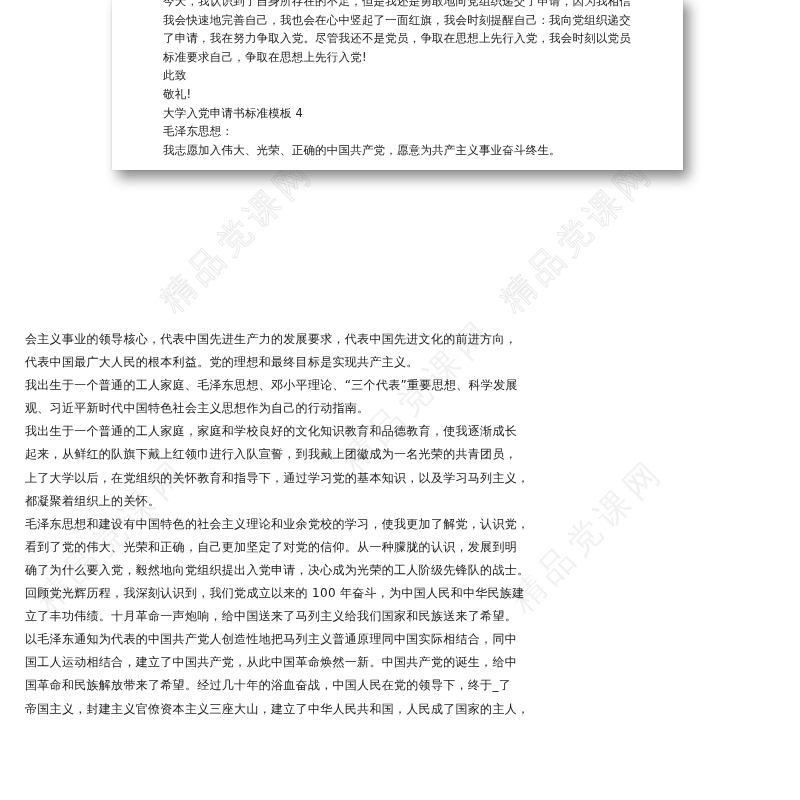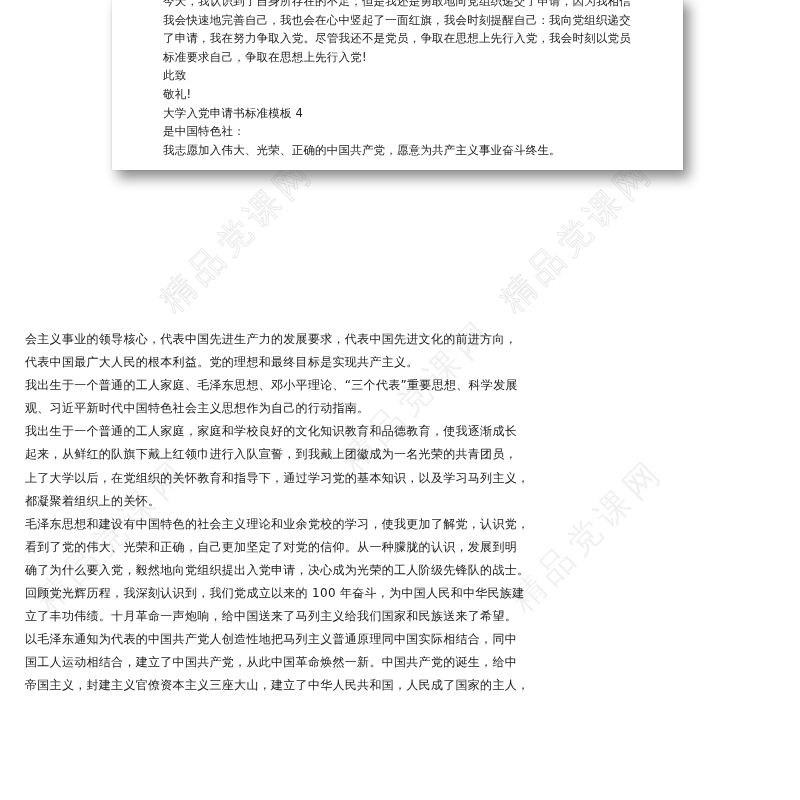--- a/index.html
+++ b/index.html
@@ -80,35 +80,36 @@
 
 <div class="preview-card">
   <div class="preview-lines">
     <div class="preview-line">今天，我认识到了自身所存在的不足，但是我还是勇敢地向党组织递交了申请，因为我相信</div>
     <div class="preview-line">我会快速地完善自己，我也会在心中竖起了一面红旗，我会时刻提醒自己：我向党组织递交</div>
     <div class="preview-line">了申请，我在努力争取入党。尽管我还不是党员，争取在思想上先行入党，我会时刻以党员</div>
     <div class="preview-line">标准要求自己，争取在思想上先行入党!</div>
     <div class="preview-line">此致</div>
     <div class="preview-line">敬礼!</div>
     <div class="preview-line">大学入党申请书标准模板 4</div>
-    <div class="preview-line">是中国特色社：</div>
+    <div class="preview-line">毛泽东思想：</div>
     <div class="preview-line">我志愿加入伟大、光荣、正确的中国共产党，愿意为共产主义事业奋斗终生。</div>
   </div>
 </div>
 
 <div class="body-text">
   <div class="body-line">会主义事业的领导核心，代表中国先进生产力的发展要求，代表中国先进文化的前进方向，</div>
   <div class="body-line">代表中国最广大人民的根本利益。党的理想和最终目标是实现共产主义。</div>
   <div class="body-line">我出生于一个普通的工人家庭、毛泽东思想、邓小平理论、“三个代表”重要思想、科学发展</div>
   <div class="body-line">观、习近平新时代中国特色社会主义思想作为自己的行动指南。</div>
   <div class="body-line">我出生于一个普通的工人家庭，家庭和学校良好的文化知识教育和品德教育，使我逐渐成长</div>
   <div class="body-line">起来，从鲜红的队旗下戴上红领巾进行入队宣誓，到我戴上团徽成为一名光荣的共青团员，</div>
   <div class="body-line">上了大学以后，在党组织的关怀教育和指导下，通过学习党的基本知识，以及学习马列主义，</div>
   <div class="body-line">都凝聚着组织上的关怀。</div>
   <div class="body-line">毛泽东思想和建设有中国特色的社会主义理论和业余党校的学习，使我更加了解党，认识党，</div>
   <div class="body-line">看到了党的伟大、光荣和正确，自己更加坚定了对党的信仰。从一种朦胧的认识，发展到明</div>
   <div class="body-line">确了为什么要入党，毅然地向党组织提出入党申请，决心成为光荣的工人阶级先锋队的战士。</div>
   <div class="body-line">回顾党光辉历程，我深刻认识到，我们党成立以来的 100 年奋斗，为中国人民和中华民族建</div>
   <div class="body-line">立了丰功伟绩。十月革命一声炮响，给中国送来了马列主义给我们国家和民族送来了希望。</div>
   <div class="body-line">以毛泽东通知为代表的中国共产党人创造性地把马列主义普通原理同中国实际相结合，同中</div>
   <div class="body-line">国工人运动相结合，建立了中国共产党，从此中国革命焕然一新。中国共产党的诞生，给中</div>
+  <div class="body-line">国革命和民族解放带来了希望。经过几十年的浴血奋战，中国人民在党的领导下，终于_了</div>
   <div class="body-line">帝国主义，封建主义官僚资本主义三座大山，建立了中华人民共和国，人民成了国家的主人，</div>
 </div>
 
 </body></html>

